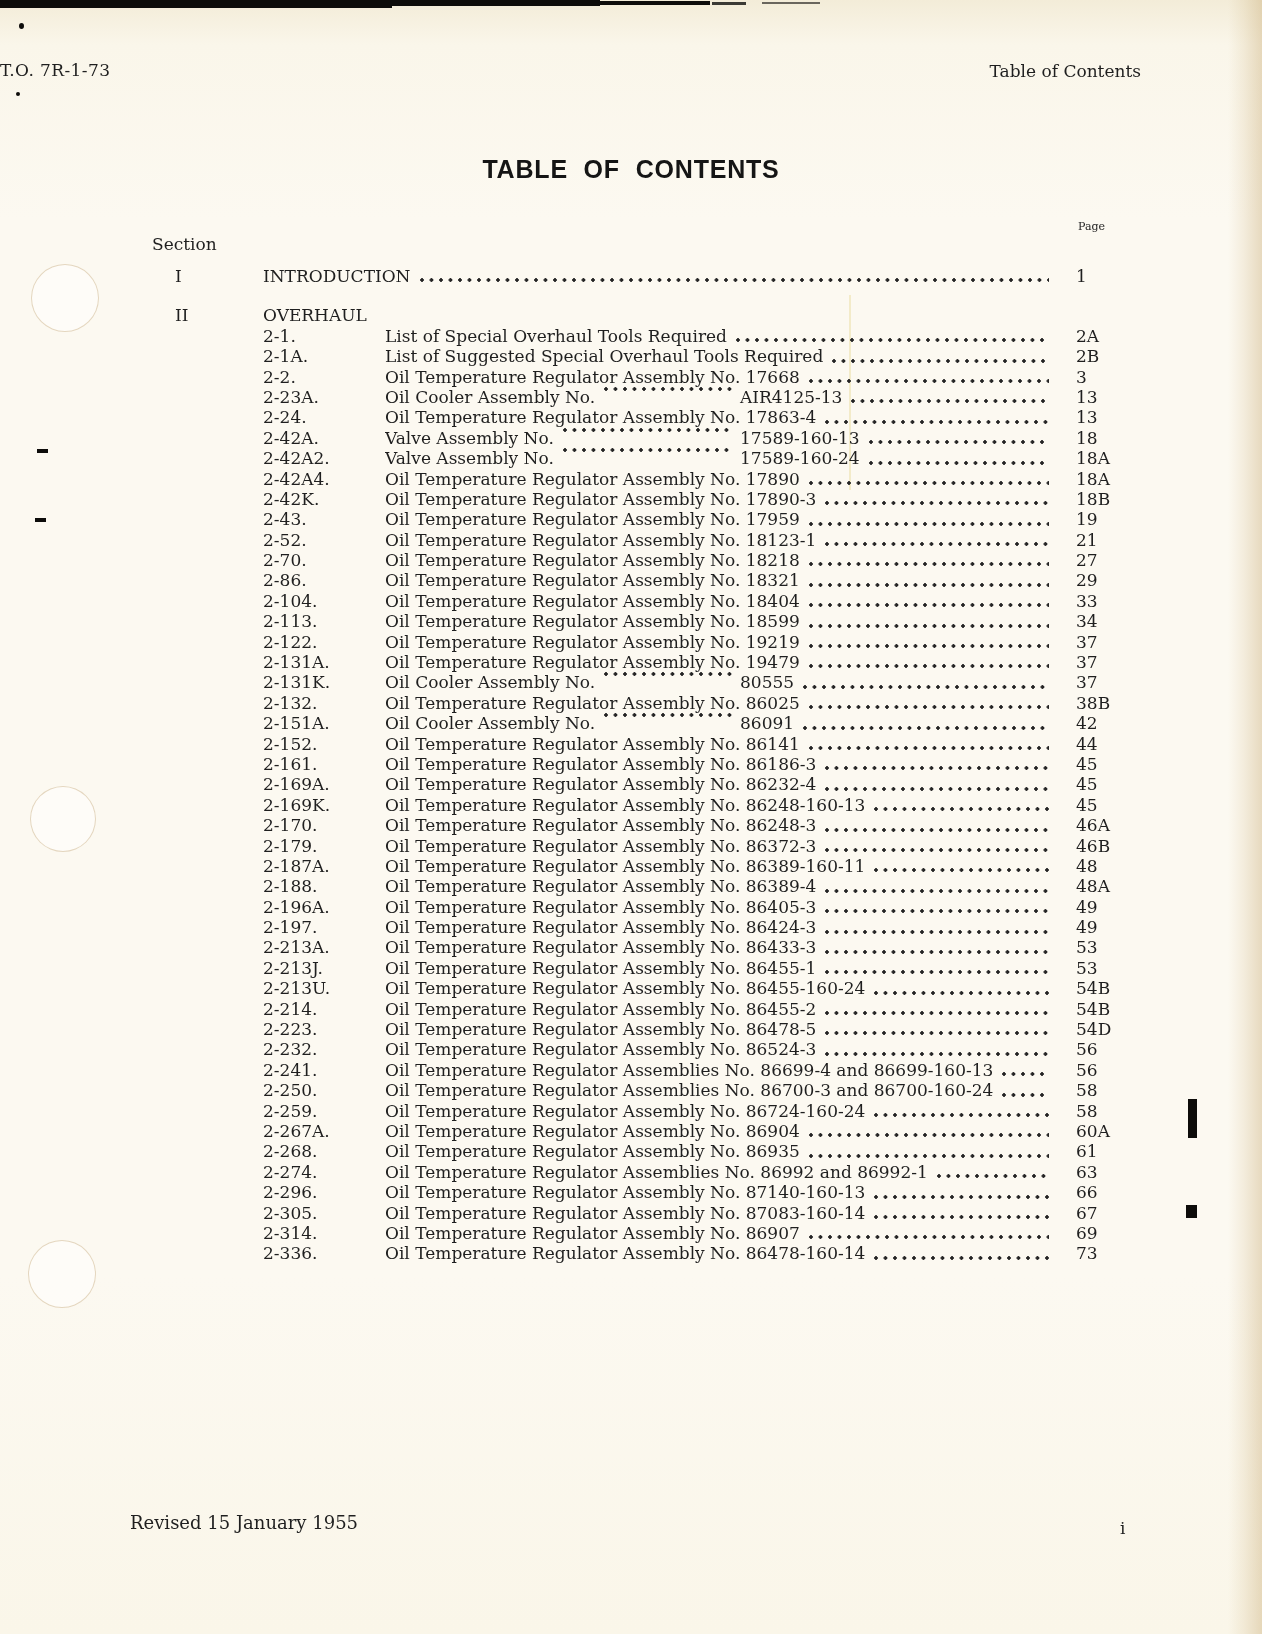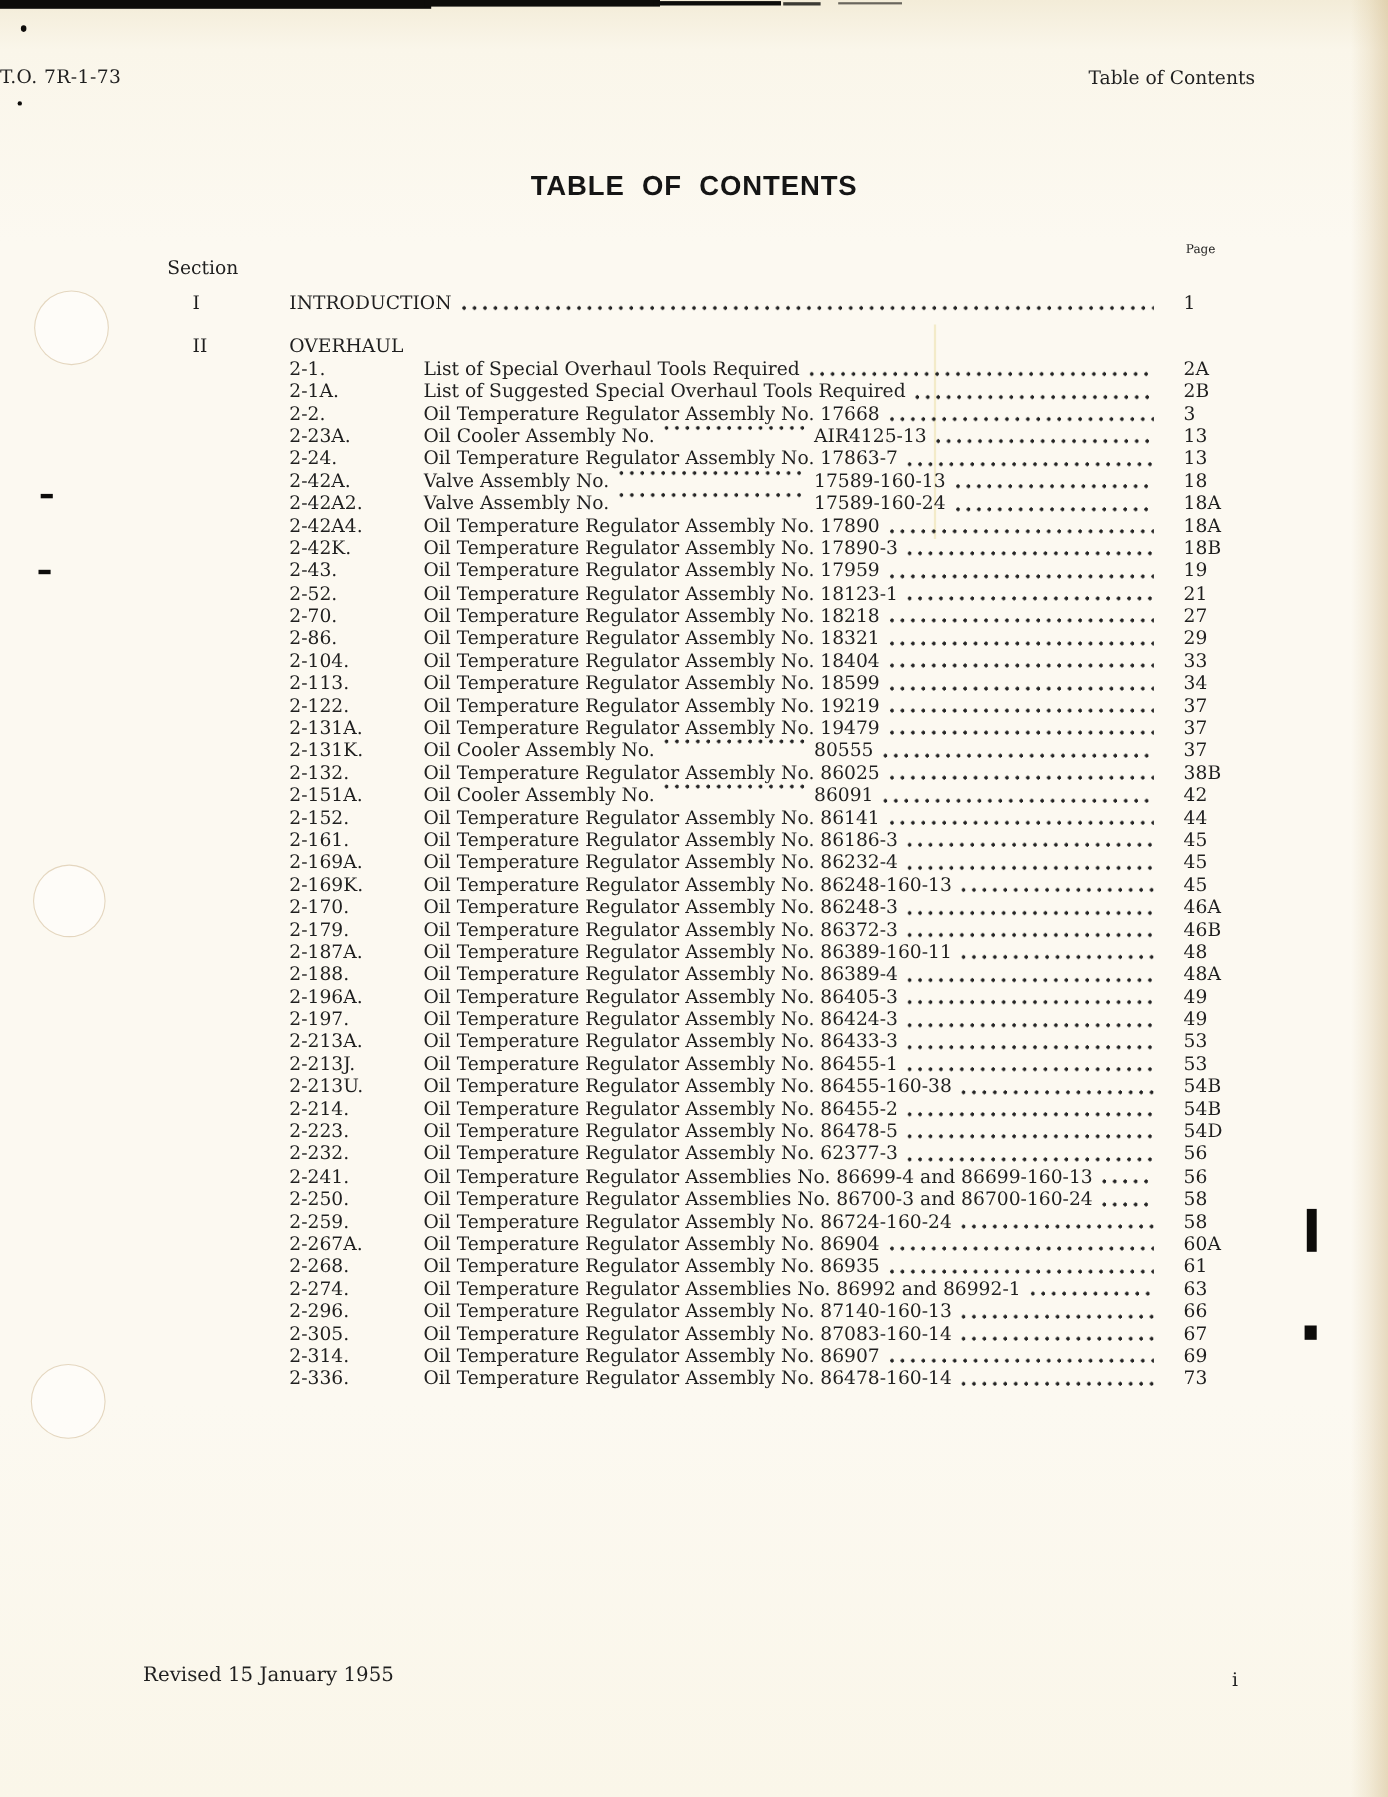--- a/index.html
+++ b/index.html
@@ -119,21 +119,21 @@
         <span class="mid-block">
           <span class="entry-title">Oil Cooler Assembly No.</span>
           <span class="leader"></span>
         </span>
         <span class="entry-mid">AIR4125-13</span>
         <span class="leader"></span>
         <span class="page-num">13</span>
       </div>
       <div class="toc-row entry-row">
         <span class="col-num">2-24.</span>
-        <span class="entry-title">Oil Temperature Regulator Assembly No. 17863-7</span>
+        <span class="entry-title">Oil Temperature Regulator Assembly No. 17863-4</span>
         <span class="leader"></span>
         <span class="page-num">13</span>
       </div>
       <div class="toc-row entry-row">
         <span class="col-num">2-42A.</span>
         <span class="mid-block">
           <span class="entry-title">Valve Assembly No.</span>
           <span class="leader"></span>
         </span>
         <span class="entry-mid">17589-160-13</span>
@@ -303,39 +303,39 @@
         <span class="page-num">53</span>
       </div>
       <div class="toc-row entry-row">
         <span class="col-num">2-213J.</span>
         <span class="entry-title">Oil Temperature Regulator Assembly No. 86455-1</span>
         <span class="leader"></span>
         <span class="page-num">53</span>
       </div>
       <div class="toc-row entry-row">
         <span class="col-num">2-213U.</span>
-        <span class="entry-title">Oil Temperature Regulator Assembly No. 86455-160-38</span>
+        <span class="entry-title">Oil Temperature Regulator Assembly No. 86455-160-24</span>
         <span class="leader"></span>
         <span class="page-num">54B</span>
       </div>
       <div class="toc-row entry-row">
         <span class="col-num">2-214.</span>
         <span class="entry-title">Oil Temperature Regulator Assembly No. 86455-2</span>
         <span class="leader"></span>
         <span class="page-num">54B</span>
       </div>
       <div class="toc-row entry-row">
         <span class="col-num">2-223.</span>
         <span class="entry-title">Oil Temperature Regulator Assembly No. 86478-5</span>
         <span class="leader"></span>
         <span class="page-num">54D</span>
       </div>
       <div class="toc-row entry-row">
         <span class="col-num">2-232.</span>
-        <span class="entry-title">Oil Temperature Regulator Assembly No. 62377-3</span>
+        <span class="entry-title">Oil Temperature Regulator Assembly No. 86524-3</span>
         <span class="leader"></span>
         <span class="page-num">56</span>
       </div>
       <div class="toc-row entry-row">
         <span class="col-num">2-241.</span>
         <span class="entry-title">Oil Temperature Regulator Assemblies No. 86699-4 and 86699-160-13</span>
         <span class="leader"></span>
         <span class="page-num">56</span>
       </div>
       <div class="toc-row entry-row">

